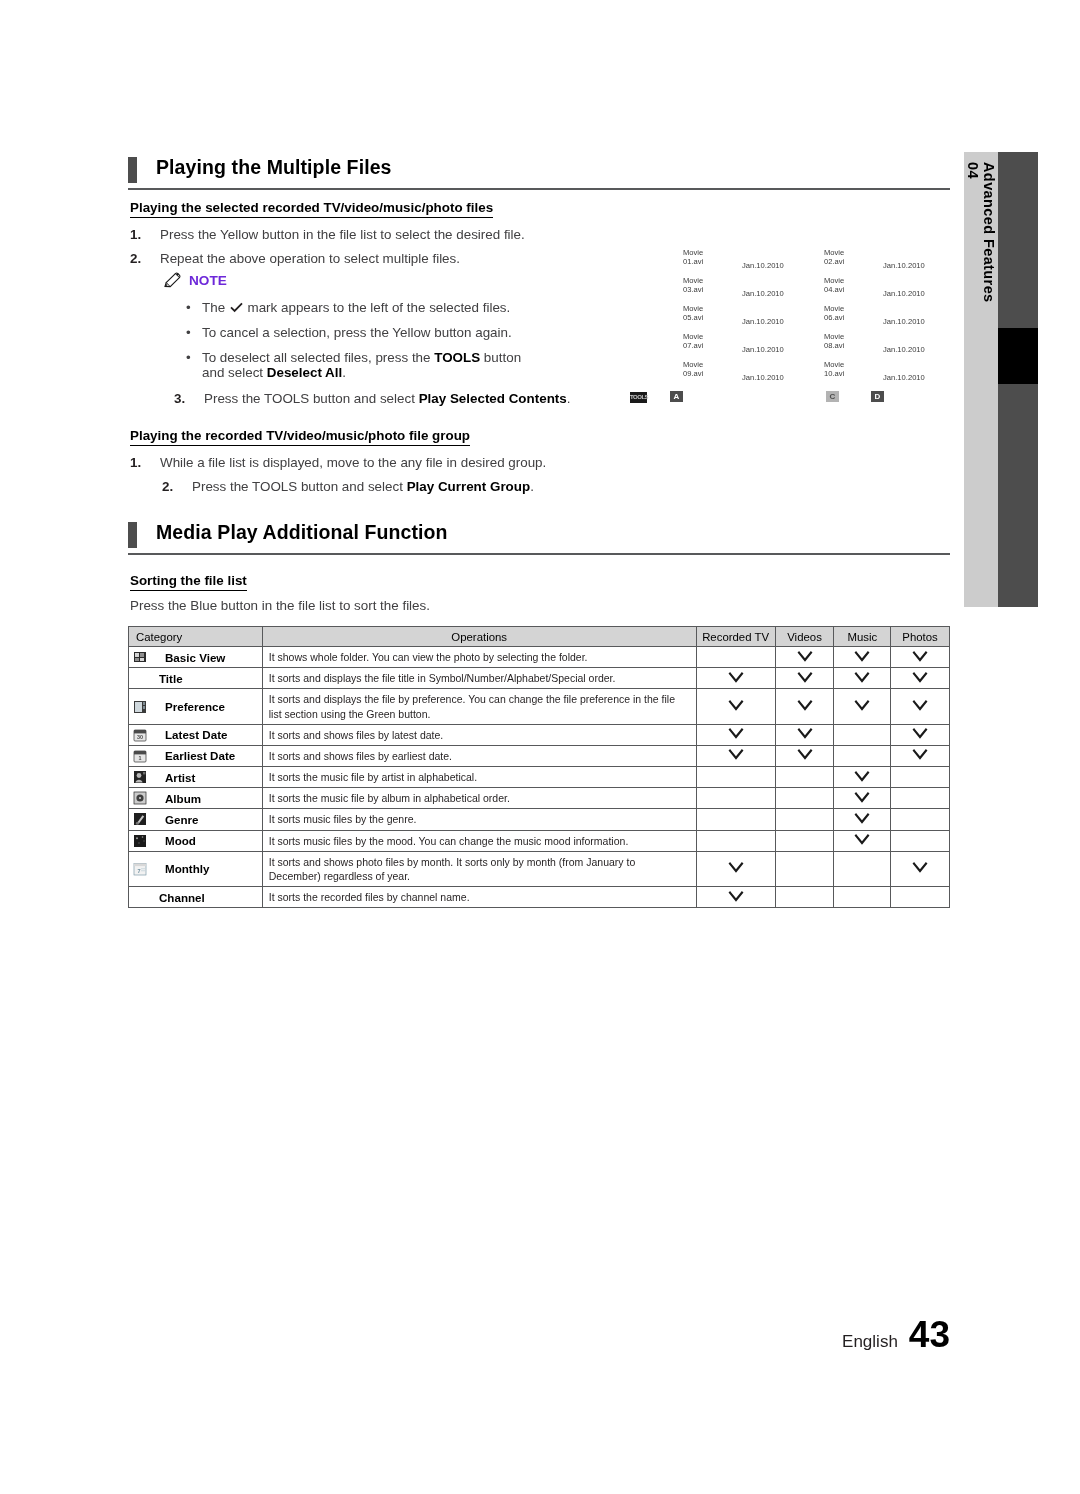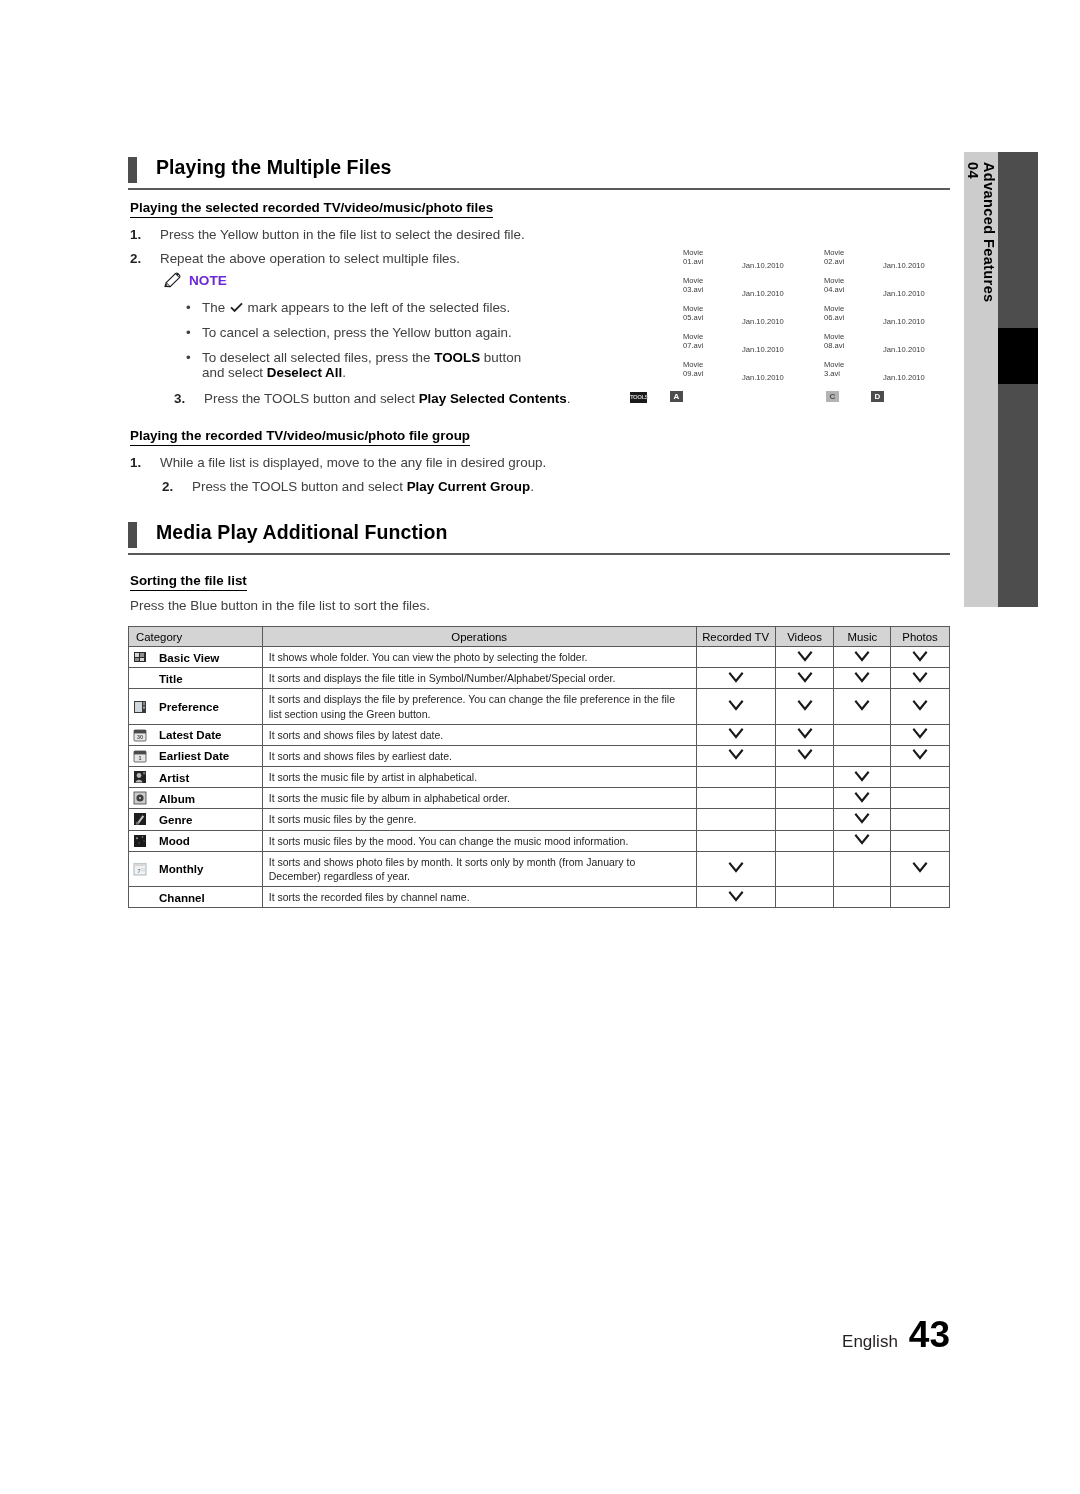--- a/index.html
+++ b/index.html
@@ -229,21 +229,21 @@
     text-align: center;
     vertical-align: middle;
   }
   .col-cat   { width: 132px; }
   .col-ops   { width: 428px; }
   .col-rtv   { width: 78px; }
   .col-vid   { width: 58px; }
   .col-mus   { width: 56px; }
   .col-pho   { width: 58px; }
 
-  .cat-wrap { display: flex; align-items: center; gap: 12px; }
+  .cat-wrap { display: flex; align-items: center; gap: 18px; }
   .cat-ico {
     width: 14px; height: 14px;
     flex: 0 0 14px;
     display: block;
     border-radius: 1px;
   }
   .chk-svg { display: inline-block; width: 16px; height: 11px; }
 
   
   #footer {
@@ -355,21 +355,21 @@
       </div>
     <div style="position:absolute;top:56px;">
         <span class="fname">Movie 06.avi</span>
         <span class="fdate" style="top:13px;">Jan.10.2010</span>
       </div>
     <div style="position:absolute;top:84px;">
         <span class="fname">Movie 08.avi</span>
         <span class="fdate" style="top:13px;">Jan.10.2010</span>
       </div>
     <div style="position:absolute;top:112px;">
-        <span class="fname">Movie 3.avi</span>
+        <span class="fname">Movie 10.avi</span>
         <span class="fdate" style="top:13px;">Jan.10.2010</span>
       </div>
   </div>
 </div>
 
 <div id="btnrow">
   <div class="btn-ico btn-tools" style="left:0;top:1px;">TOOLS</div>
   <div class="btn-ico btn-a" style="left:40px;top:0;">A</div>
   <div class="btn-ico btn-c" style="left:196px;top:0;">C</div>
   <div class="btn-ico btn-d" style="left:241px;top:0;">D</div>

